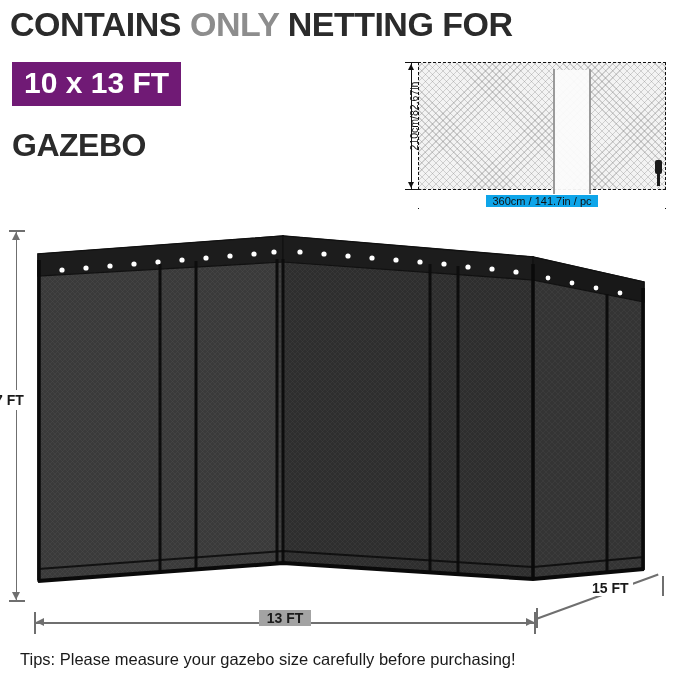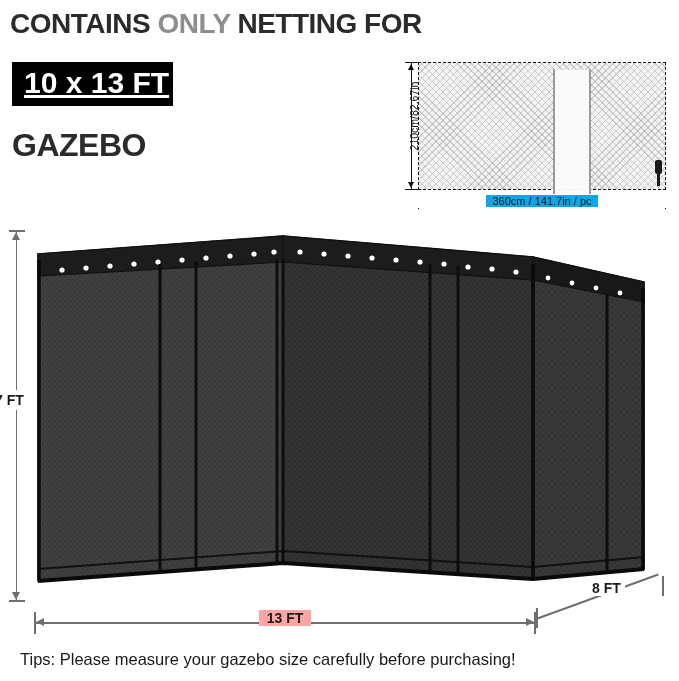--- a/index.html
+++ b/index.html
@@ -19,42 +19,41 @@
     background: #ffffff;
   }
 
   
   .headline {
     position: absolute;
     left: 10px;
     top: 4px;
     width: 660px;
     font-weight: bold;
-    font-size: 28px;
+    font-size: 34px;
     letter-spacing: -0.5px;
     line-height: 40px;
     color: #2b2b2b;
     white-space: nowrap;
   }
   .headline .dim {
     color: #8d8d8d;
   }
   .badge {
     position: absolute;
     left: 12px;
     top: 62px;
-    background: #000000;
+    background: #701a75;
     color: #ffffff;
     font-weight: bold;
     font-size: 30px;
     line-height: 38px;
-    padding: 2px 4px 4px 12px;
+    padding: 2px 12px 4px 12px;
     letter-spacing: 0px;
     white-space: nowrap;
-    text-decoration: underline;
   }
   .subhead {
     position: absolute;
     left: 12px;
     top: 126px;
     font-weight: bold;
     font-size: 32px;
     line-height: 38px;
     color: #2b2b2b;
     letter-spacing: -0.5px;
@@ -332,21 +331,21 @@
     position: absolute;
     left: 0;
     top: 2px;
     width: 502px;
     text-align: center;
     font-size: 14px;
     font-weight: bold;
     color: #1a1a1a;
   }
   .front-label span {
-    background: #fca5a5;
+    background: #a3a3a3;
     padding: 0 8px;
   }
 
   
   .side-measure {
     position: absolute;
     left: 536px;
     top: 366px;
     width: 134px;
     height: 54px;
@@ -538,19 +537,19 @@
       <div class="cap-r"></div>
       <div class="arrow-l"></div>
       <div class="arrow-r"></div>
       <div class="front-label"><span>13 FT</span></div>
     </div>
 
     <div class="side-measure">
       <div class="line"></div>
       <div class="cap-l"></div>
       <div class="cap-r"></div>
-      <div class="side-label">8 FT</div>
+      <div class="side-label">15 FT</div>
     </div>
   </div>
 
   <div class="tips">Tips: Please measure your gazebo size carefully before purchasing!</div>
 
 </div>
 
 </body></html>

